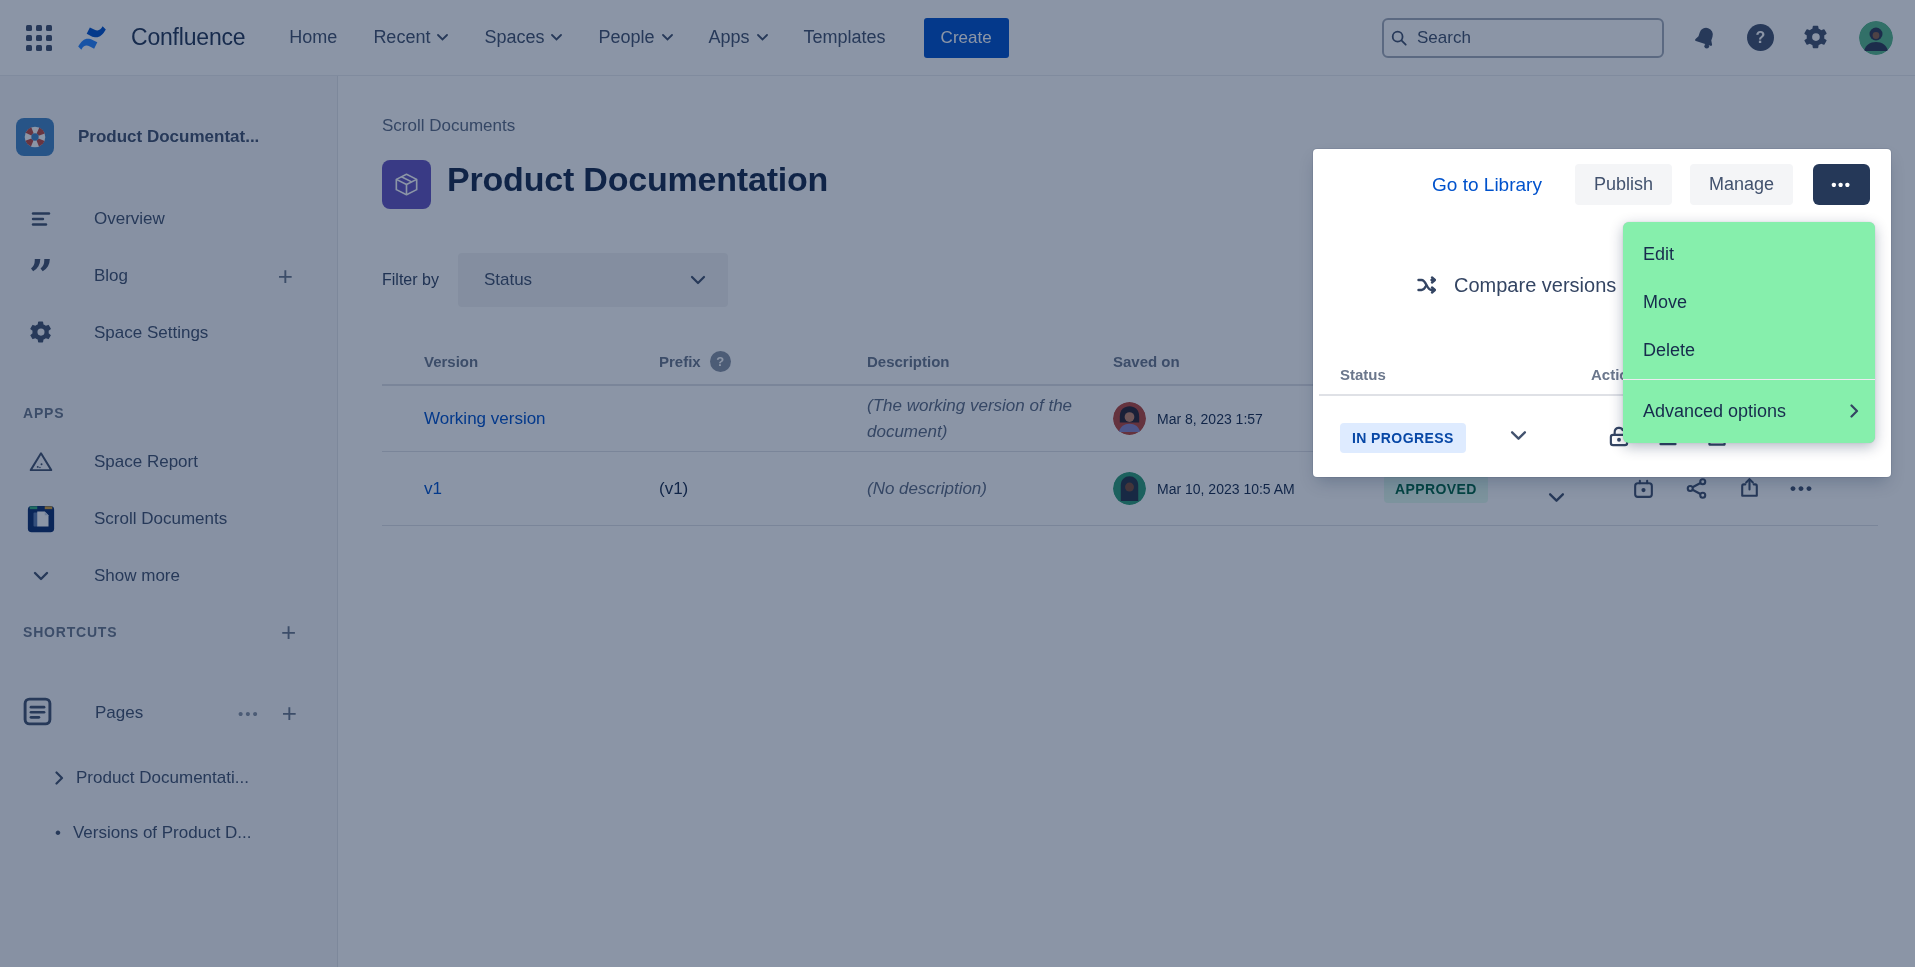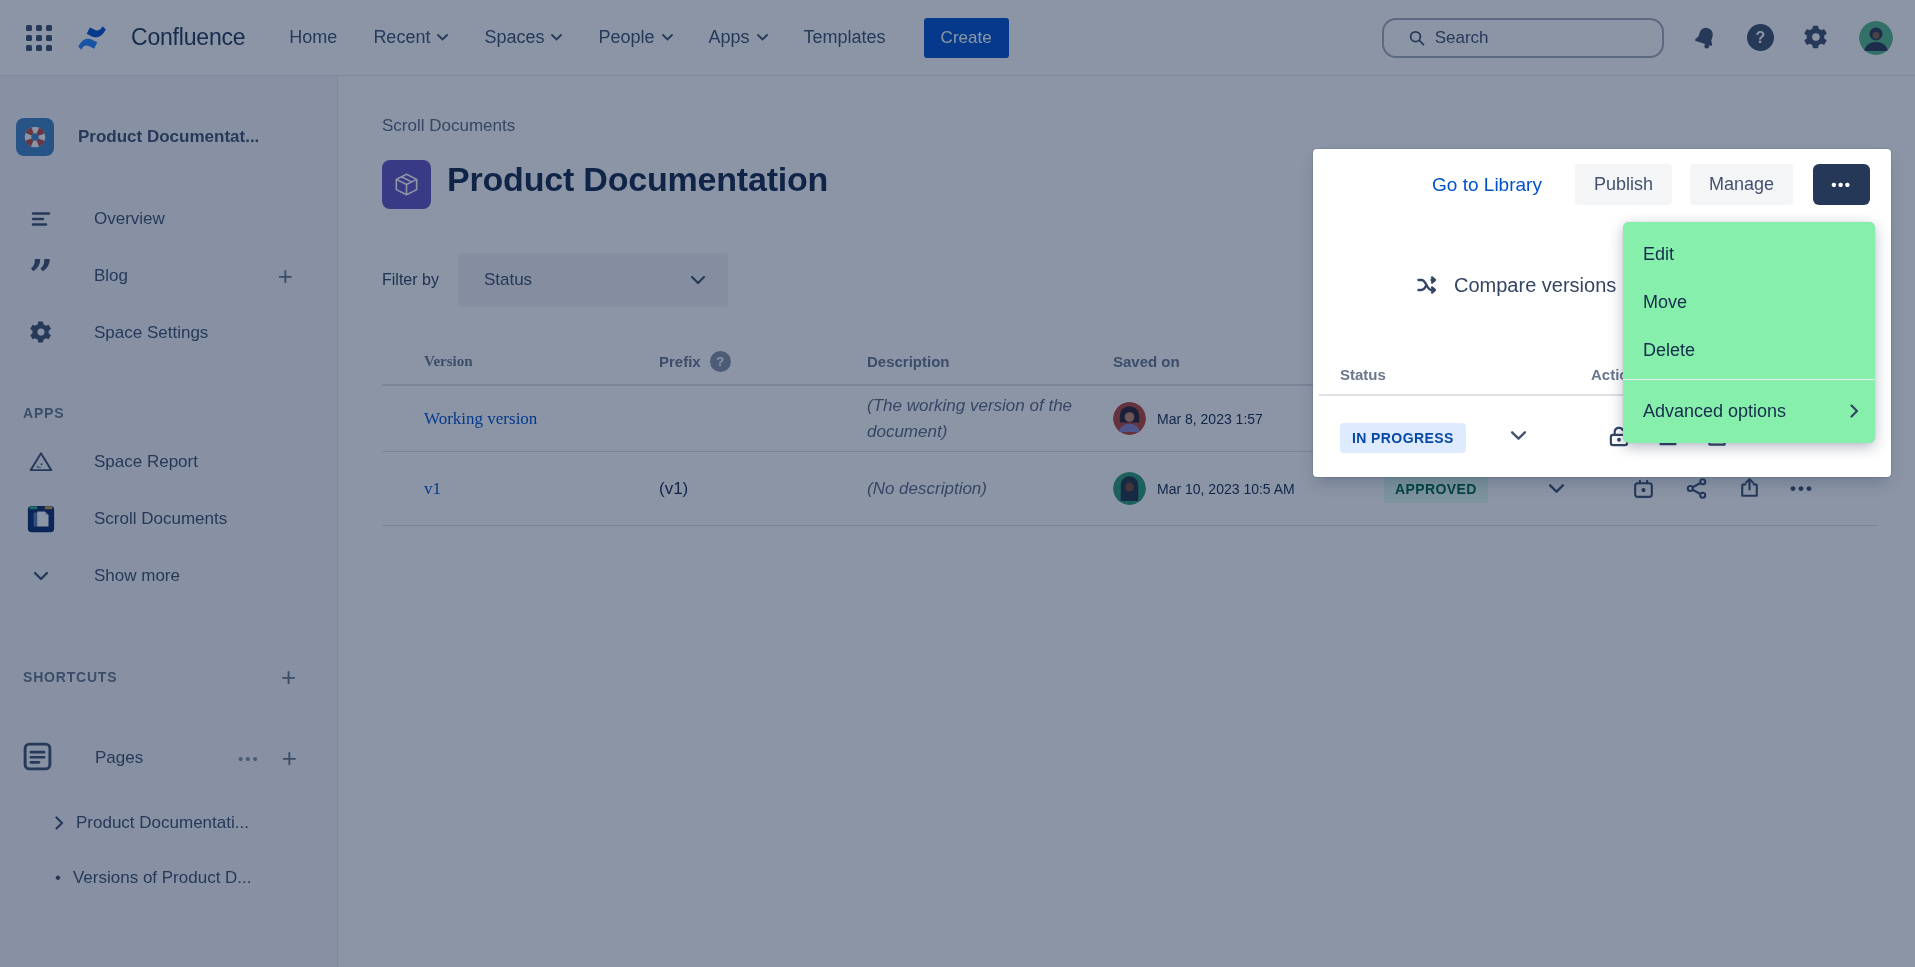--- a/index.html
+++ b/index.html
@@ -12,21 +12,21 @@
     border-bottom:1px solid #EBECF0; display:flex; align-items:center; padding:0 22px 0 26px; }
   .grid-icon { display:grid; grid-template-columns:repeat(3,6px); grid-gap:4px; cursor:pointer; }
   .grid-icon span { width:6px; height:6px; border-radius:1.5px; background:#42526E; }
   .logo-group { display:flex; align-items:center; margin-left:22px; cursor:pointer; }
   .logo-word { font-size:23px; color:#253858; font-weight:500; margin-left:21px; letter-spacing:-0.2px; }
   .nav-items { display:flex; align-items:center; margin-left:44px; gap:36px; }
   .nav-item { display:flex; align-items:center; gap:7px; font-size:18px; color:#42526E; cursor:pointer; white-space:nowrap; }
   .create-btn { margin-left:38px; background:#0052CC; color:#fff; font-size:17px;
     padding:10px 17px; border:none; border-radius:3px; cursor:pointer; }
   .search-box { margin-left:auto; width:282px; height:40px; border:2px solid #A5ADBA;
-    border-radius:14px; display:flex; align-items:center; padding:0 24px; gap:9px; background:#fff; }
+    border-radius:6px; display:flex; align-items:center; padding:0 6px; gap:9px; background:#fff; }
   .search-box input { border:none; outline:none; font-size:17px; color:#172B4D; width:100%;
     font-family:"Liberation Sans", sans-serif; background:transparent; }
   .search-box input::placeholder { color:#42526E; opacity:1; }
   .top-icons { display:flex; align-items:center; gap:29px; margin-left:28px; }
   .help-circle { width:27px; height:27px; border-radius:50%; background:#42526E; color:#fff;
     font-size:16px; font-weight:bold; display:flex; align-items:center; justify-content:center; cursor:pointer; }
   .avatar { width:34px; height:34px; border-radius:50%; overflow:hidden; cursor:pointer; }
 
   
   .sidebar { position:absolute; top:76px; left:0; bottom:0; width:338px; background:#F7F8FA;
@@ -60,32 +60,32 @@
   .filter-label { font-size:16px; color:#344563; margin-right:19px; }
   .filter-select { width:270px; height:54px; background:#F1F2F4; border-radius:4px;
     display:flex; align-items:center; padding:0 22px 0 26px; cursor:pointer; }
   .filter-select .sel-val { font-size:17px; color:#42526E; }
   .filter-select svg { margin-left:auto; }
 
   .vtable { position:absolute; top:262px; left:44px; width:1496px; }
   .trow { display:grid; grid-template-columns:277px 208px 246px 227px 265px 273px; align-items:center; }
   .thead { height:48px; border-bottom:2px solid #DFE1E6; }
   .th { font-size:15px; font-weight:bold; color:#6B778C; display:flex; align-items:center; gap:9px; }
-  .pad1 { padding-left:42px;font-family:Liberation Serif, serif; }
+  .pad1 { padding-left:42px; }
   .help-mini { width:21px; height:21px; border-radius:50%; background:#8993A4; color:#fff;
     font-size:13px; font-weight:bold; display:flex; align-items:center; justify-content:center; cursor:pointer; }
   .tr1 { height:66px; border-bottom:1px solid #DFE1E6; }
   .tr2 { height:74px; border-bottom:1px solid #DFE1E6; }
   .link-cell { font-size:17px; color:#0052CC; cursor:pointer; }
   .plain-cell { font-size:17px; color:#172B4D; }
   .desc-cell { font-size:17px; color:#5E6C84; font-style:italic; line-height:26px; padding-right:30px; }
   .saved-cell { display:flex; align-items:center; gap:11px; }
   .saved-text { font-size:14px; color:#172B4D; line-height:26px; width:158px; }
   .row-avatar { width:33px; height:33px; border-radius:50%; overflow:hidden; flex:none; }
-  .status-cell { display:flex; align-items:center; }
+  .status-cell { display:flex; align-items:flex-end; }
   .badge-green { margin-left:44px; background:#E3FCEF; color:#006644; font-size:14px; font-weight:bold;
     letter-spacing:0.4px; padding:6px 11px; border-radius:4px; cursor:pointer; }
   .actions-cell { display:flex; align-items:center; gap:28px; padding-left:26px; }
   .act-icon { cursor:pointer; display:flex; }
   .more-dots { color:#42526E; font-size:17px; letter-spacing:2px; font-weight:bold; cursor:pointer; }
 
   
   .dim-overlay { position:absolute; inset:0; background:rgba(9,30,66,0.47); z-index:40; }
 
   .spot-card { position:absolute; left:1313px; top:149px; width:578px; height:328px; background:#fff;
@@ -270,21 +270,21 @@
         <div class="side-item">
           <span class="s-icon">
             <svg width="16" height="10" viewBox="0 0 16 10">
                 <path d="M2 2l6 6 6-6" fill="none" stroke="#42526E" stroke-width="2.4" stroke-linecap="round" stroke-linejoin="round"></path>
               </svg>
           </span>
           <span class="s-label">Show more</span>
         </div>
       </div>
 
-      <div class="section-label" style="margin-top:63px;">
+      <div class="section-label" style="margin-top:18px;">
         <span>SHORTCUTS</span>
         <span class="plus-glyph">+</span>
       </div>
 
       <div class="pages-row" style="margin-top:40px;">
         <span>
           <svg width="35" height="35" viewBox="0 0 24 24">
             <rect x="3.5" y="3.5" width="17" height="17" rx="3" fill="none" stroke="#42526E" stroke-width="2"></rect>
             <g stroke="#42526E" stroke-width="1.8" stroke-linecap="round">
                 <path d="M7.5 9h9"></path>

